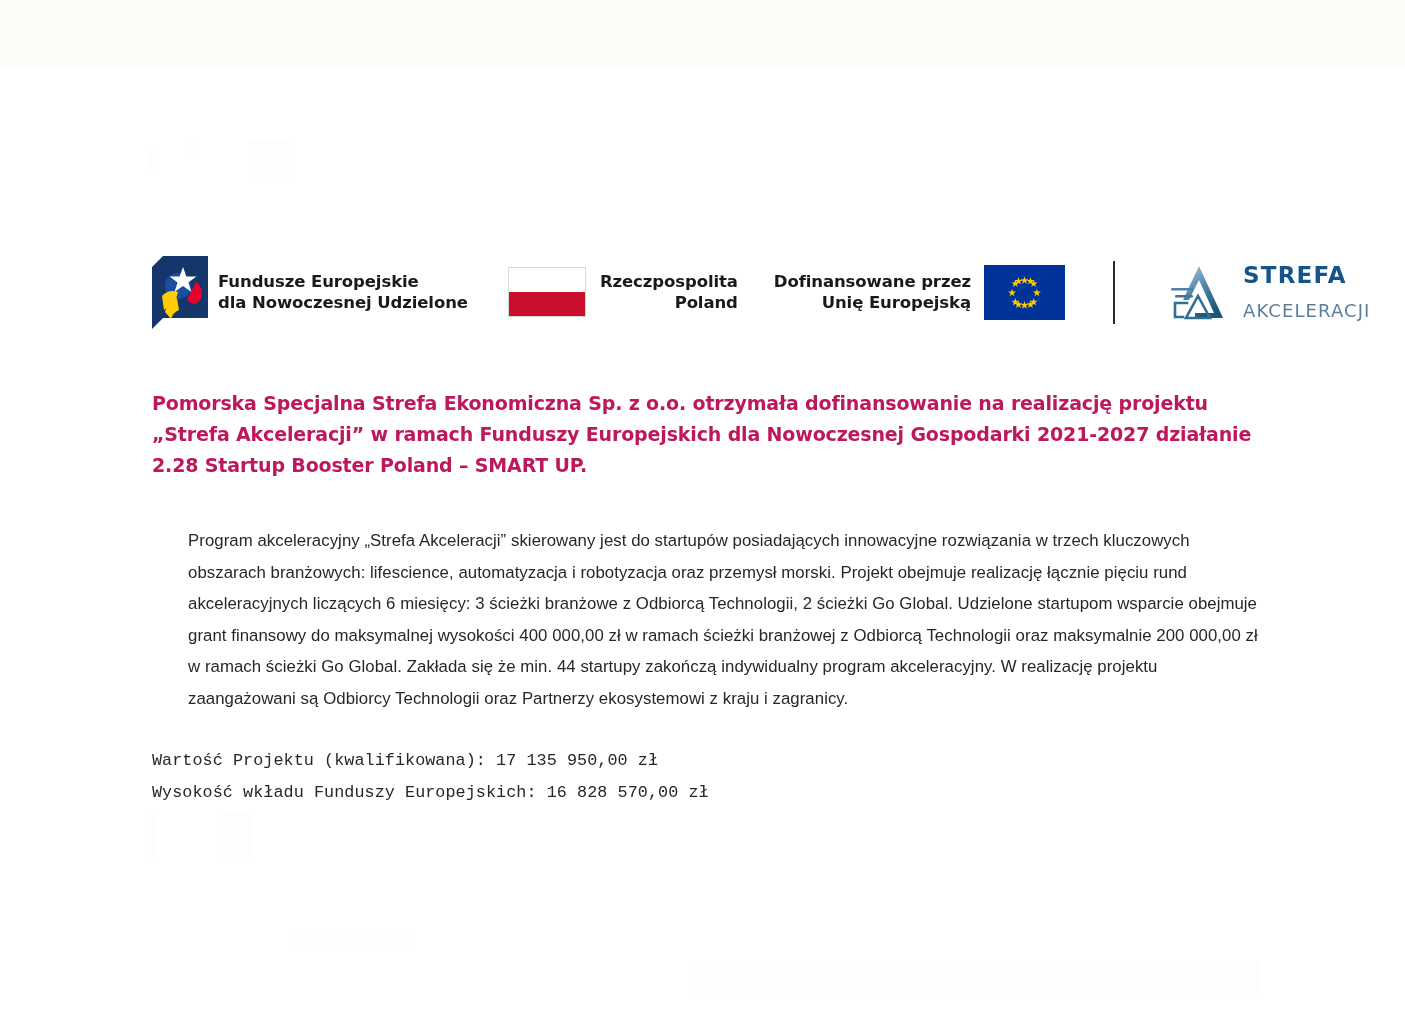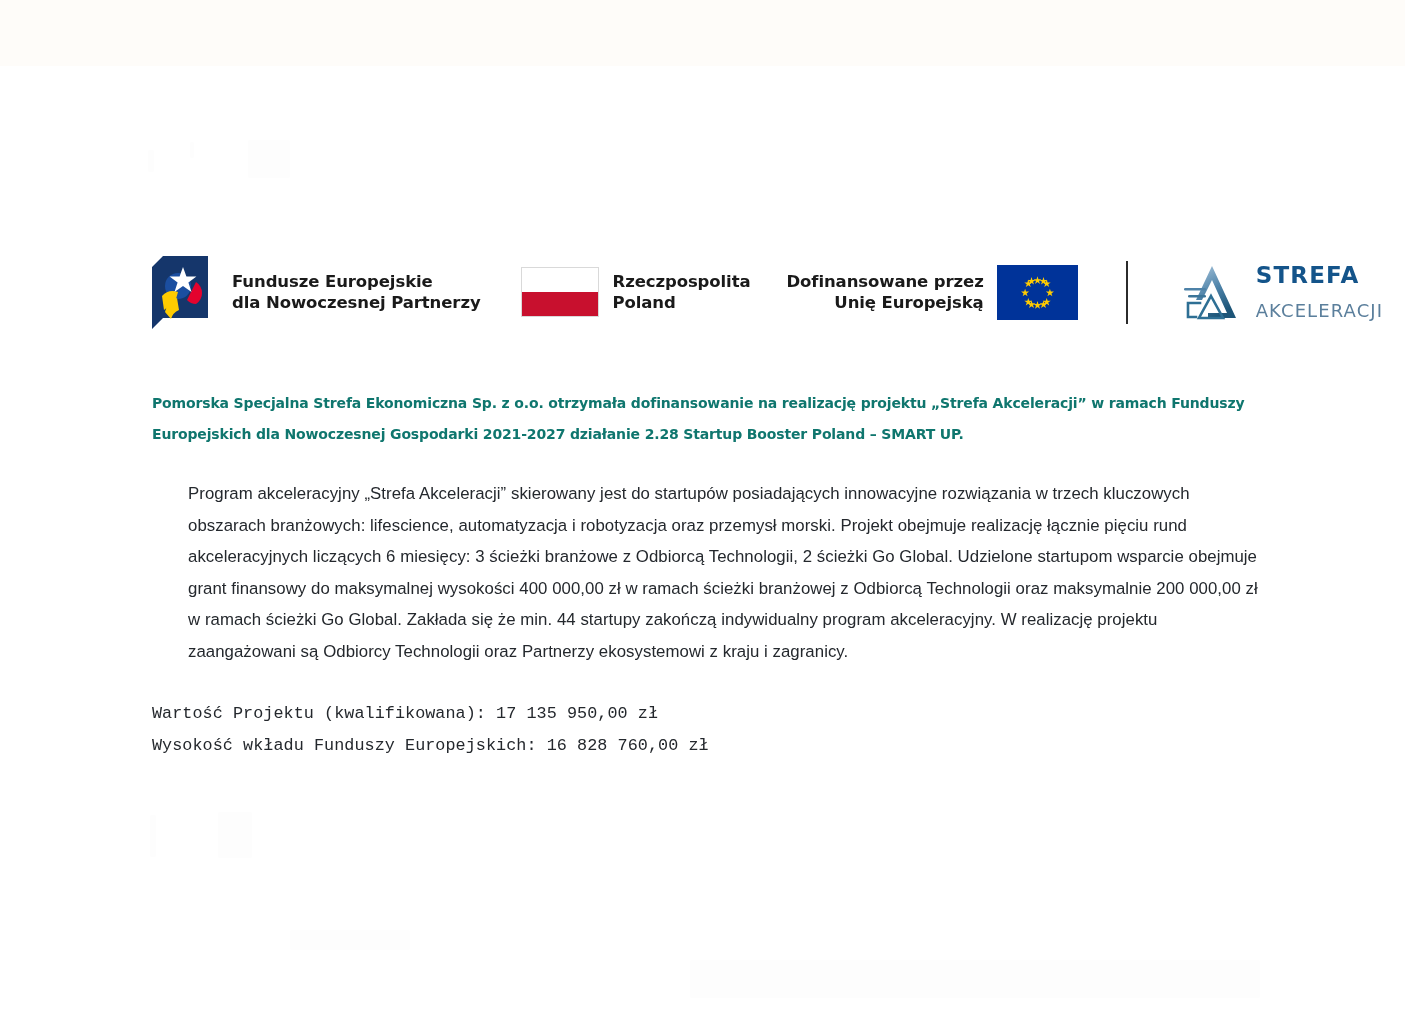--- a/index.html
+++ b/index.html
@@ -33,21 +33,21 @@
     width:1110px; height:88px;
     display:flex;
     align-items:center;
   }
   .logo-block { display:flex; align-items:center; }
 
   
   #fe-logo { margin-right:0; }
   #fe-mark { width:56px; height:73px; flex:none; }
   #fe-text {
-    margin-left:24px;
+    margin-left:10px;
     font-family:"DejaVu Sans", sans-serif;
     font-weight:bold;
     font-size:16.5px;
     line-height:1.28;
     color:#1a1a1a;
     white-space:nowrap;
     letter-spacing:-0.1px;
   }
 
   
@@ -61,20 +61,21 @@
   #pl-red   { height:50%; background:#c8102e; }
   #rp-text {
     margin-left:14px;
     font-family:"DejaVu Sans", sans-serif;
     font-weight:bold;
     font-size:16.5px;
     line-height:1.28;
     color:#1a1a1a;
     white-space:nowrap;
     letter-spacing:-0.1px;
+    text-align:right;
   }
 
   
   #eu-logo { margin-left:36px; }
   #eu-text {
     font-family:"DejaVu Sans", sans-serif;
     font-weight:bold;
     font-size:16.5px;
     line-height:1.28;
     color:#1a1a1a;
@@ -117,25 +118,25 @@
 
   
   #content {
     position:absolute;
     left:152px; top:388px;
     width:1118px;
   }
   #lead {
     font-family:"DejaVu Sans", sans-serif;
     font-weight:bold;
-    font-size:14px;
+    font-size:19px;
     line-height:31px;
-    color:#0f766e;
+    color:#be185d;
     letter-spacing:-0.15px;
-    margin-bottom:28px;
+    margin-bottom:44px;
   }
   #para {
     font-family:"Liberation Sans", sans-serif;
     font-weight:normal;
     font-size:16.8px;
     line-height:31.5px;
     color:#24282d;
     letter-spacing:0.05px;
     margin-bottom:31px;
     margin-left:36px;
@@ -171,21 +172,21 @@
       <svg id="fe-mark" viewBox="0 0 56 73">
         <path d="M11 0 H56 V62 H11 L0 73 V11 Z" fill="#15366b"></path>
         <circle cx="26" cy="30" r="13" fill="#1b4ea0"></circle>
         <path d="M44 26 a13 13 0 0 1 0 22 a13 13 0 0 1 -9 -4 Z" fill="#e4032e"></path>
         <path d="M10 40 a15 15 0 0 1 16 -4 l-4 14 a15 15 0 0 0 -10 4 Z" fill="#ffcc00"></path>
         <path d="M13 56 a17 17 0 0 1 12 -14 l2 12 a14 14 0 0 0 -8 9 Z" fill="#ffcc00"></path>
         <polygon fill="#ffffff" points="31,11 34.4,20.4 44.4,20.4 36.4,26.4 39.5,36 31,30 22.5,36 25.6,26.4 17.6,20.4 27.6,20.4"></polygon>
       </svg>
       <div id="fe-text">
         <span>Fundusze Europejskie</span><br>
-        <span>dla Nowoczesnej Partnerzy</span>
+        <span>dla Nowoczesnej Udzielone</span>
       </div>
     </div>
 
     <div class="logo-block" id="rp-logo">
       <div id="pl-flag">
         <div id="pl-white"></div>
         <div id="pl-red"></div>
       </div>
       <div id="rp-text">
         <span>Rzeczpospolita</span><br>
@@ -242,16 +243,16 @@
         <span id="sa-line2">AKCELERACJI</span>
       </div>
     </div>
 
   </div>
 
   <div id="content">
     <p id="lead">Pomorska Specjalna Strefa Ekonomiczna Sp. z o.o. otrzymała dofinansowanie na realizację projektu „Strefa Akceleracji” w ramach Funduszy Europejskich dla Nowoczesnej Gospodarki 2021-2027 działanie 2.28 Startup Booster Poland – SMART UP.</p>
     <p id="para">Program akceleracyjny „Strefa Akceleracji” skierowany jest do startupów posiadających innowacyjne rozwiązania w trzech kluczowych obszarach branżowych: lifescience, automatyzacja i robotyzacja oraz przemysł morski. Projekt obejmuje realizację łącznie pięciu rund akceleracyjnych liczących 6 miesięcy: 3 ścieżki branżowe z Odbiorcą Technologii, 2 ścieżki Go Global. Udzielone startupom wsparcie obejmuje grant finansowy do maksymalnej wysokości 400 000,00 zł w ramach ścieżki branżowej z Odbiorcą Technologii oraz maksymalnie 200 000,00 zł w ramach ścieżki Go Global. Zakłada się że min. 44 startupy zakończą indywidualny program akceleracyjny. W realizację projektu zaangażowani są Odbiorcy Technologii oraz Partnerzy ekosystemowi z kraju i zagranicy.</p>
     <div class="figure-line">Wartość Projektu (kwalifikowana): 17 135 950,00 zł</div>
-    <div class="figure-line">Wysokość wkładu Funduszy Europejskich: 16 828 760,00 zł</div>
+    <div class="figure-line">Wysokość wkładu Funduszy Europejskich: 16 828 570,00 zł</div>
   </div>
 
 </div>
 
 </body></html>

